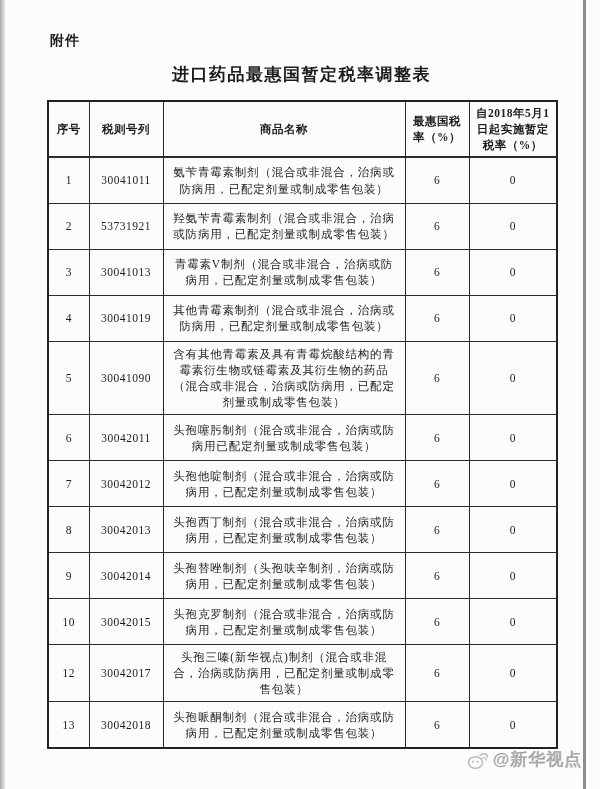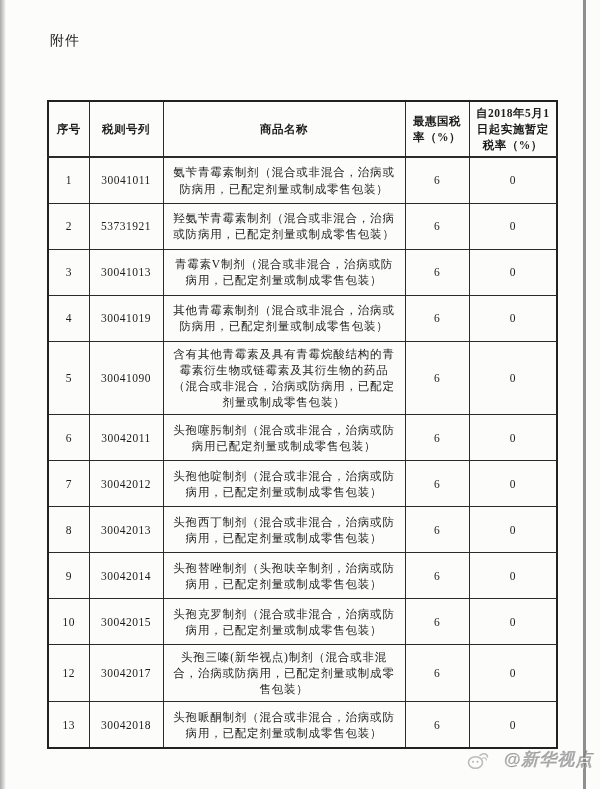--- a/index.html
+++ b/index.html
@@ -20,21 +20,21 @@
   .edge-left {
     position: absolute; left: 0; top: 0; width: 6px; height: 789px;
     background: linear-gradient(to right, #a9a9a9, #d8d8d6 60%, rgba(216,216,214,0));
   }
   .edge-right {
     position: absolute; left: 583px; top: 0; width: 3px; height: 789px;
     background: #8f8f8f;
   }
   .attachment {
     position: absolute; left: 50px; top: 32px;
-    font-size: 14px; font-weight: normal; letter-spacing: 1px;
+    font-size: 14px; font-weight: bold; letter-spacing: 1px;
   }
   .doc-title {
     position: absolute; left: 47px; top: 63px; width: 509px;
     text-align: center; font-size: 17px; font-weight: bold; letter-spacing: 1.5px;
   }
   table.tariff {
     position: absolute; left: 47px; top: 100px; width: 509px;
     border-collapse: collapse;
     table-layout: fixed;
     font-size: 11.5px;
@@ -59,43 +59,43 @@
     border-bottom-width: 2px;
   }
   table.tariff tbody tr { height: 46px; }
   table.tariff td.name-cell {
     text-align: center;
     padding: 4px 6px;
     letter-spacing: 0.8px;
   }
   .watermark {
     position: absolute; left: 466px; top: 748px;
-    display: flex; align-items: center; gap: 14px;
+    display: flex; align-items: center; gap: 3px;
     pointer-events: none;
-    font-style: italic;
   }
   .watermark .wm-text {
     font-family: "Liberation Sans", "DejaVu Sans", sans-serif;
     font-size: 17px; font-weight: bold;
     color: rgba(125,125,125,0.55);
     letter-spacing: 1px;
     text-shadow: 0.5px 0.5px 0 rgba(255,255,255,0.7), -0.5px -0.5px 0 rgba(90,90,90,0.35);
     white-space: nowrap;
   }
   .watermark svg { opacity: 0.5; }
 </style>
 </head>
 <body>
 
 <div class="page">
   <div class="edge-left"></div>
   <div class="edge-right"></div>
 
   <div class="attachment">附件</div>
 
+  <div class="doc-title">进口药品最惠国暂定税率调整表</div>
 
   <table class="tariff">
     <colgroup>
       <col class="c-seq">
         <col class="c-code">
         <col class="c-name">
         <col class="c-mfn">
         <col class="c-prov">
     </colgroup>
     <thead>

